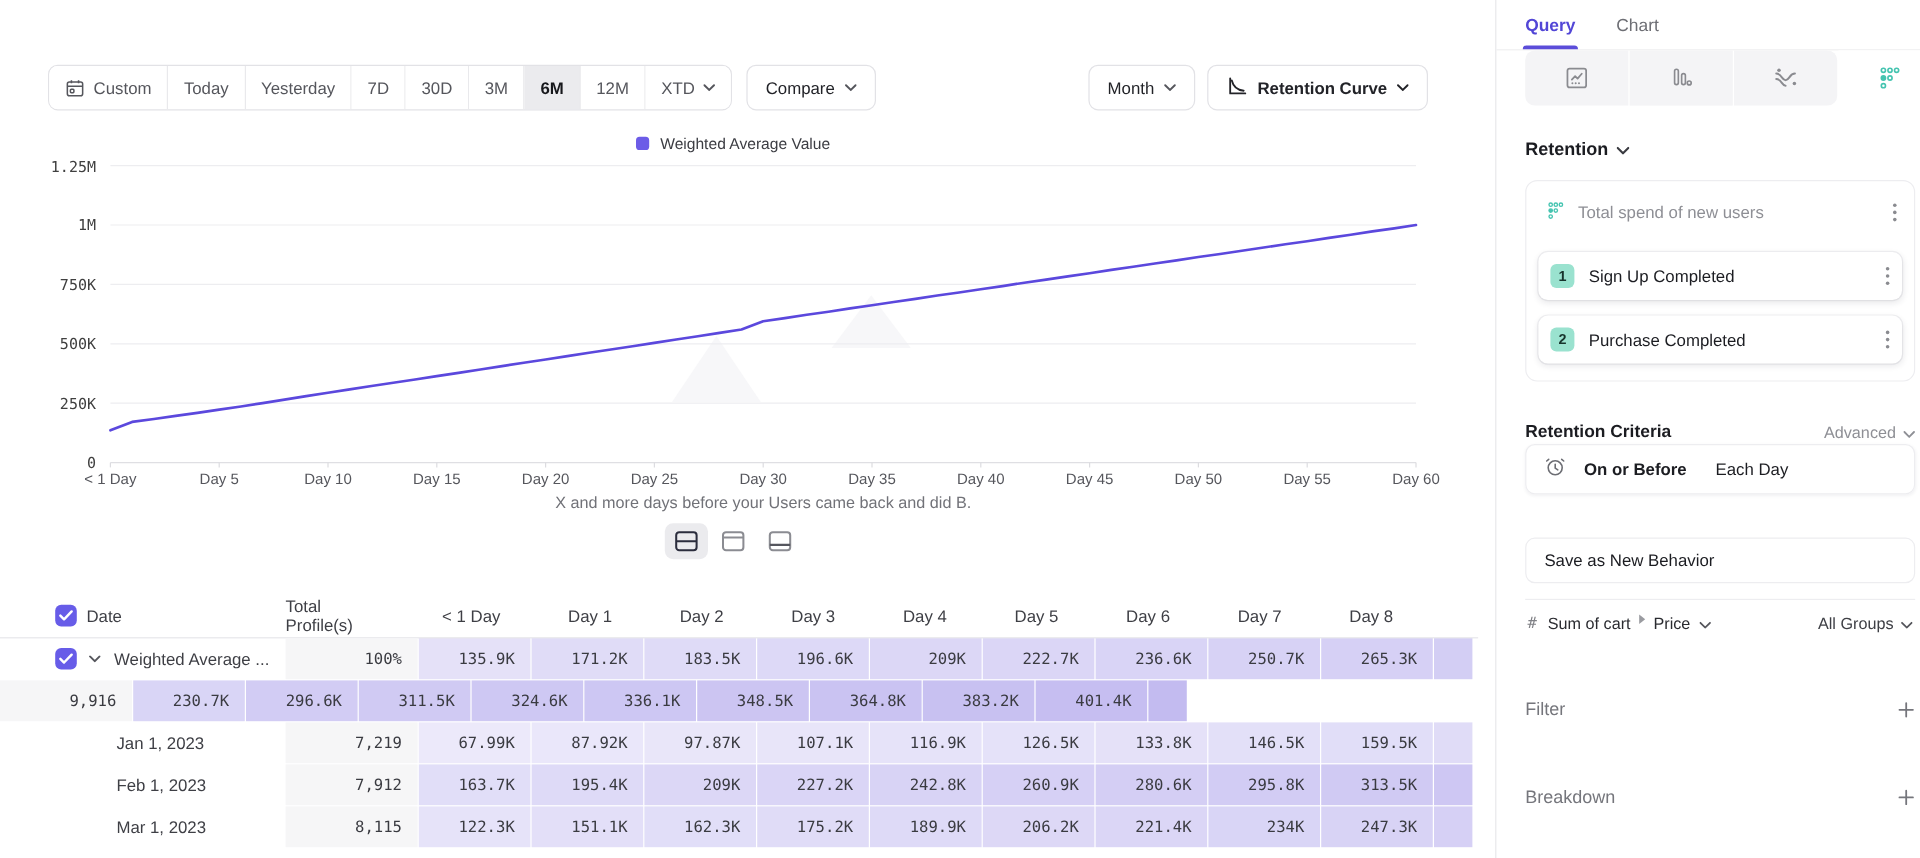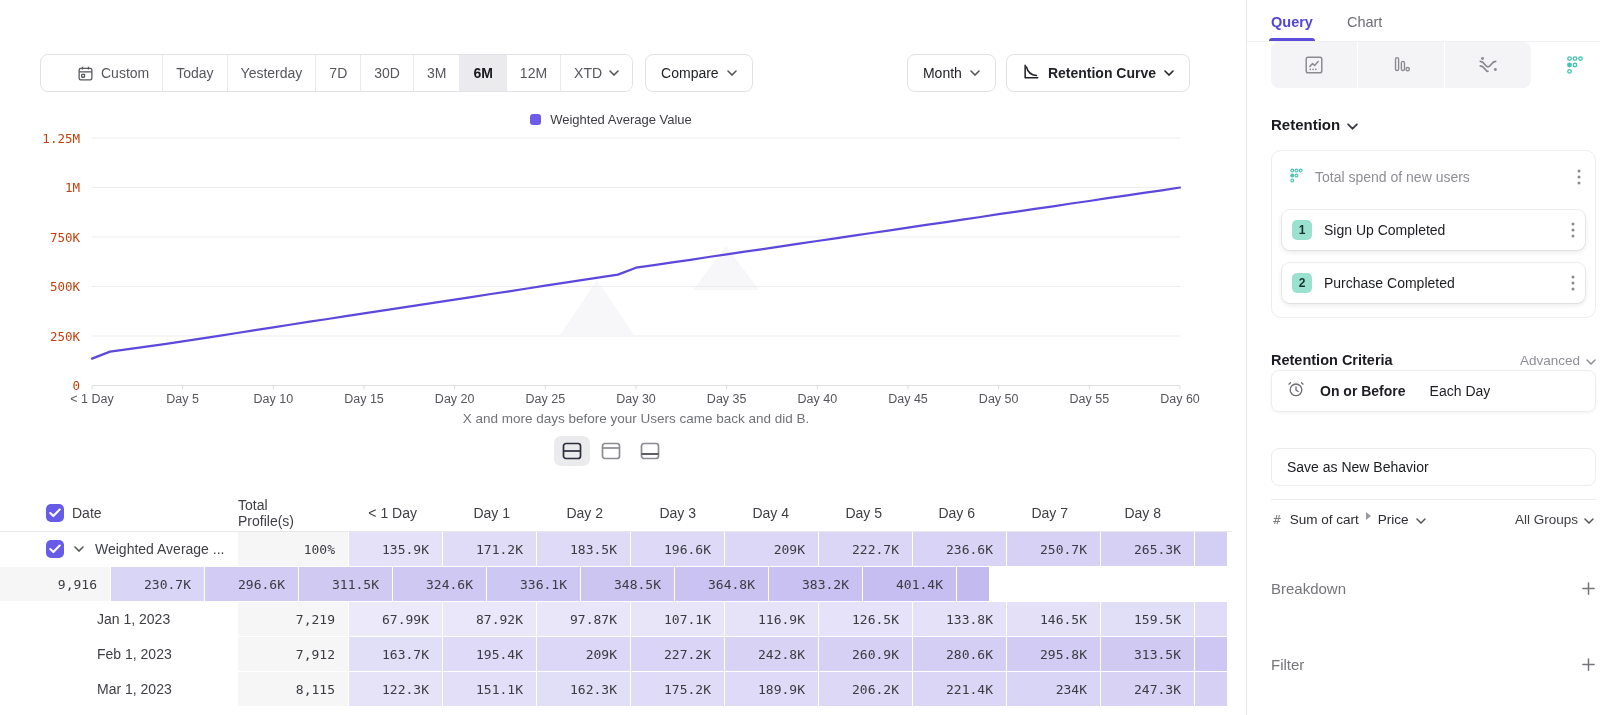--- a/index.html
+++ b/index.html
@@ -1,36 +1,36 @@
 <!DOCTYPE html>
 <html><head>
 <meta charset="utf-8">
 <style>
   * { box-sizing: border-box; margin: 0; padding: 0; }
   body { font-family: "Liberation Sans", sans-serif; background: #fff; color: #202126; overflow: hidden; }
   .stage { position: relative; width: 1600px; height: 715px; background: #fff; }
 
   
   .toolbar { position: absolute; left: 40px; top: 54px; width: 1150px; height: 38px; display: flex; align-items: center; }
-  .range-group { display: inline-flex; height: 38px; border: 1px solid #e2e2e6; border-radius: 8px; overflow: hidden; background: #fff; padding-left: 23px; }
+  .range-group { display: inline-flex; height: 38px; border: 1px solid #e2e2e6; border-radius: 8px; overflow: hidden; background: #fff; }
   .seg { display: flex; align-items: center; gap: 7px; padding: 0 13px; font-size: 14px; color: #55565c; background: #fff; border: none; border-right: 1px solid #e9e9ec; cursor: pointer; font-family: inherit; white-space: nowrap; }
   .seg:last-child { border-right: none; }
   .seg.active { background: #ebebee; color: #17181c; font-weight: bold; }
   .btn { display: inline-flex; align-items: center; gap: 8px; height: 38px; padding: 0 15px; border: 1px solid #e2e2e6; border-radius: 8px; background: #fff; font-size: 14px; font-weight: 600; color: #222328; cursor: pointer; font-family: inherit; white-space: nowrap; }
   .btn.light { font-weight: 500; }
   .chev svg { display: block; }
   .spacer { flex: 1; }
 
   
   .legend { position: absolute; left: 0; top: 112px; width: 1222px; display: flex; justify-content: center; align-items: center; gap: 9px; }
   .legend .swatch { width: 11px; height: 11px; border-radius: 3px; }
   .legend .ltext { font-size: 13px; color: #3c3d43; }
   #chart { position: absolute; left: 0; top: 130px; width: 1230px; height: 300px; }
   #chart svg.plot { position: absolute; left: 0; top: 0; }
-  .ylabel { position: absolute; width: 80px; text-align: right; font-family: "DejaVu Sans Mono", monospace; font-size: 12.5px; color: #c2410c; }
+  .ylabel { position: absolute; width: 80px; text-align: right; font-family: "DejaVu Sans Mono", monospace; font-size: 12.5px; color: #404040; }
   .xlabel { position: absolute; top: 262px; transform: translateX(-50%); font-size: 12.5px; color: #55565c; white-space: nowrap; }
   .caption { position: absolute; left: 92px; width: 1088px; top: 281px; text-align: center; font-size: 13.5px; color: #717278; }
 
   
   .layout-toggles { position: absolute; left: 0; top: 436px; width: 1222px; display: flex; justify-content: center; gap: 3px; }
   .ltbtn { width: 36px; height: 30px; display: flex; align-items: center; justify-content: center; border: none; background: transparent; border-radius: 7px; cursor: pointer; }
   .ltbtn.active { background: #ebebee; }
 
   
   #table { position: absolute; left: 0; top: 494px; width: 1232px; height: 221px; overflow: hidden; font-size: 14px; }
@@ -482,33 +482,33 @@
               </svg></span>
         </span>
         <button class="groups">
           <span>All Groups</span>
           <span><svg width="10" height="6" viewBox="0 0 10 6">
                 <path d="M1 1l4 4 4-4" fill="none" stroke="#55565c" stroke-width="1.5" stroke-linecap="round"></path>
               </svg></span>
         </button>
       </div>
 
+      <div class="section-row" style="margin-top:52px">
+        <span class="section-label">Filter</span>
+        <button class="plus">
+            <svg width="15" height="15" viewBox="0 0 16 16">
+              <path d="M8 2v12M2 8h12" stroke="#75767c" stroke-width="1.6" stroke-linecap="round"></path>
+            </svg>
+          </button>
+      </div>
+
       <div class="section-row" style="margin-top:49px">
         <span class="section-label">Breakdown</span>
         <button class="plus">
             <svg width="15" height="15" viewBox="0 0 16 16">
               <path d="M8 2v12M2 8h12" stroke="#75767c" stroke-width="1.6" stroke-linecap="round"></path>
             </svg>
           </button>
       </div>
 
-      <div class="section-row" style="margin-top:52px">
-        <span class="section-label">Filter</span>
-        <button class="plus">
-            <svg width="15" height="15" viewBox="0 0 16 16">
-              <path d="M8 2v12M2 8h12" stroke="#75767c" stroke-width="1.6" stroke-linecap="round"></path>
-            </svg>
-          </button>
-      </div>
-
     </div>
   </aside>
 </div>
 
 </body></html>

